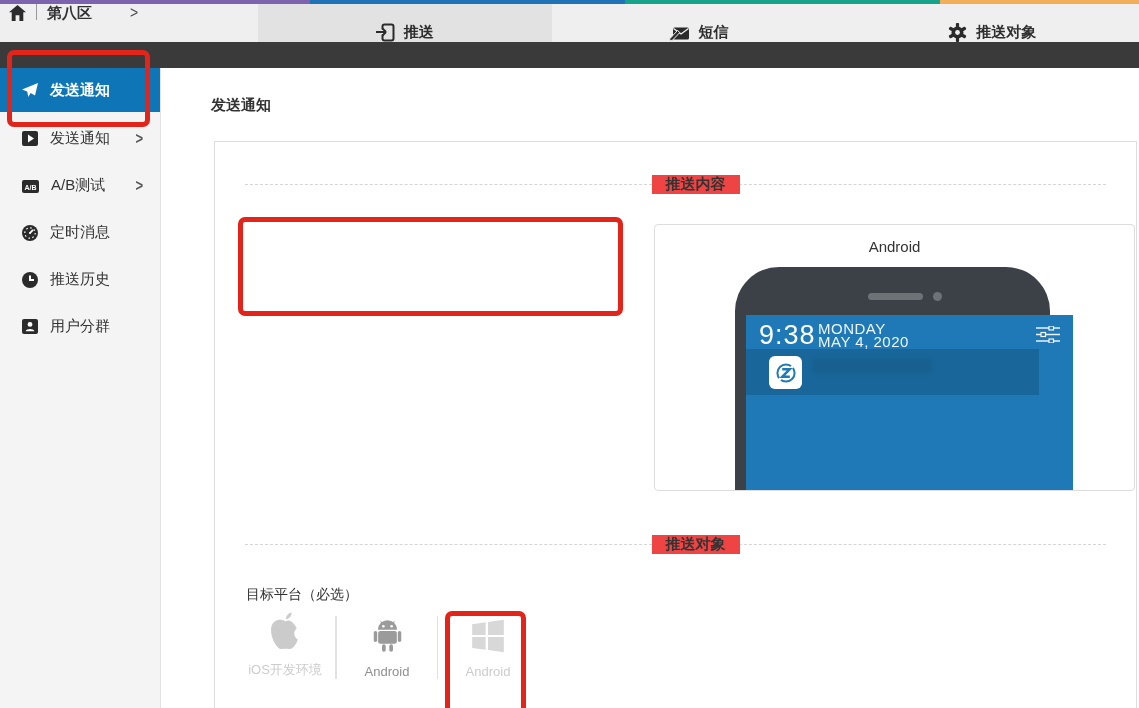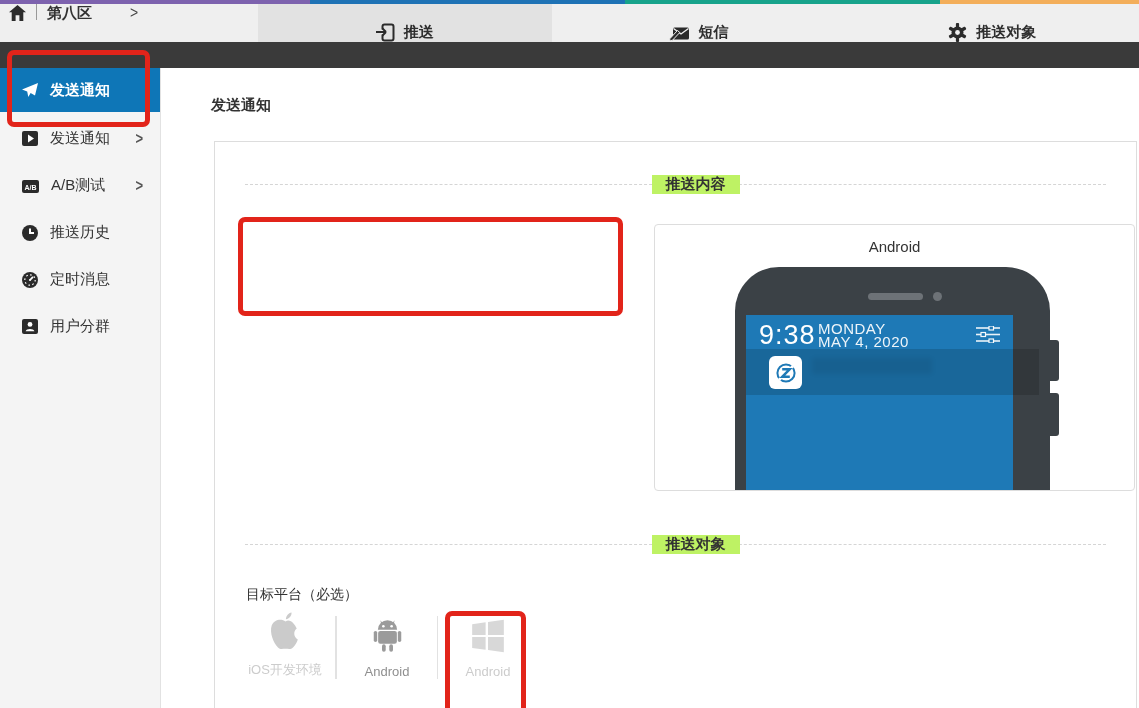--- a/index.html
+++ b/index.html
@@ -33,37 +33,37 @@
   .sideitem.active { height:44px; background:#0e76b7; color:#fff; font-weight:bold; }
   .sideitem .sichev { margin-left:auto; margin-right:17px; color:#555; font-size:13px; transform:scaleY(1.25); font-weight:bold; }
   .sideitem svg { flex:0 0 auto; }
   .sidegap { height:3px; }
 
   
   .pagetitle { position:absolute; left:211px; top:96px; font-size:15px; font-weight:bold; color:#333; z-index:5; }
   .panel { position:absolute; left:214px; top:141px; width:923px; height:640px; background:#fff; border:1px solid #ddd; border-bottom:none; z-index:5; }
 
   .divider { position:absolute; left:30px; right:30px; height:0; border-top:1px dashed #d5d5d5; }
-  .divider .dlabel { position:absolute; left:50%; top:-10px; transform:translateX(-50%); margin-left:20px; background:#bef264; padding:0 14px; font-size:15px; font-weight:bold; color:#333; white-space:nowrap; }
+  .divider .dlabel { position:absolute; left:50%; top:-10px; transform:translateX(-50%); margin-left:20px; background:#ef4444; padding:0 14px; font-size:15px; font-weight:bold; color:#333; white-space:nowrap; }
   .divider.d1 { top:42px; }
   .divider.d2 { top:402px; }
 
   .composer { position:absolute; left:31px; top:81px; width:378px; height:268px; border:1px solid #cfcfcf; border-radius:4px; background:#fcfcfc; resize:none; padding:13px 14px; font-size:14px; font-family:"Liberation Sans","DejaVu Sans",sans-serif; color:#333; outline:none; }
   .composer::placeholder { color:#a8a8a8; }
 
   
   .card { position:absolute; left:439px; top:82px; width:481px; height:267px; border:1px solid #ddd; border-radius:4px; overflow:hidden; background:#fff; }
   .cardtitle { position:absolute; top:13px; left:0; width:100%; text-align:center; font-size:15px; color:#333; }
   .phone { position:absolute; left:80px; top:42px; width:315px; height:260px; background:#3b4146; border-radius:44px 44px 0 0; }
   .speaker { position:absolute; left:133px; top:26px; width:55px; height:7px; border-radius:4px; background:#6d7277; }
   .camera { position:absolute; left:198px; top:25px; width:9px; height:9px; border-radius:50%; background:#6d7277; }
   .sidebtn { position:absolute; width:9px; background:#3b4146; border-radius:0 3px 3px 0; }
   .sidebtn.b1 { left:395px; top:115px; height:41px; }
   .sidebtn.b2 { left:395px; top:168px; height:43px; }
-  .screen { position:absolute; left:11px; top:48px; width:267px; height:212px; background:#1e79b6; }
+  .screen { position:absolute; left:11px; top:48px; width:327px; height:212px; background:#1e79b6; }
   .ptime { position:absolute; left:13px; top:5px; font-size:27px; font-weight:300; color:#fff; letter-spacing:1px; }
   .pdate { position:absolute; left:72px; top:7px; font-size:15px; line-height:13px; color:rgba(255,255,255,0.92); letter-spacing:0.5px; }
   .sliders { position:absolute; right:13px; top:11px; }
   .notifband { position:absolute; left:0; top:34px; width:293px; height:46px; background:rgba(0,0,0,0.15); }
   .appicon { position:absolute; left:23px; top:7px; width:33px; height:33px; background:#fff; border-radius:6px; display:flex; align-items:center; justify-content:center; }
   .ghost { position:absolute; left:66px; top:9px; width:120px; height:16px; background:rgba(0,0,0,0.06); border-radius:3px; filter:blur(2px); }
 
   
   .targetlabel { position:absolute; left:31px; top:444px; font-size:14px; color:#333; }
   .platforms { position:absolute; left:20px; top:468px; display:flex; align-items:stretch; }
@@ -156,32 +156,32 @@
     <svg width="19" height="16" viewBox="0 0 19 16">
       <rect x="1" y="2" width="17" height="13" rx="2" fill="#2b2b2b"></rect>
       <text x="9.5" y="11.5" font-size="7" font-weight="bold" fill="#fff" text-anchor="middle" font-family="Liberation Sans, sans-serif">A/B</text>
     </svg>
     <span>A/B测试</span>
     <span class="sichev">&gt;</span>
   </div>
   <div class="sideitem">
     <svg width="18" height="18" viewBox="0 0 18 18">
       <circle cx="9" cy="9" r="8" fill="#2b2b2b"></circle>
-      <path d="M9 4.5 V9 H13" stroke="#fff" stroke-width="2" fill="none"></path>
-    </svg>
-    <span>推送历史</span>
-  </div>
-  <div class="sideitem">
-    <svg width="18" height="18" viewBox="0 0 18 18">
-      <circle cx="9" cy="9" r="8" fill="#2b2b2b"></circle>
       <circle cx="9" cy="9" r="5.2" fill="none" stroke="#fff" stroke-width="1.2" stroke-dasharray="1.6 2.4"></circle>
       <path d="M9 9 L12 5.8" stroke="#fff" stroke-width="1.8" fill="none"></path>
       <circle cx="9" cy="9" r="1.1" fill="#fff"></circle>
     </svg>
     <span>定时消息</span>
+  </div>
+  <div class="sideitem">
+    <svg width="18" height="18" viewBox="0 0 18 18">
+      <circle cx="9" cy="9" r="8" fill="#2b2b2b"></circle>
+      <path d="M9 4.5 V9 H13" stroke="#fff" stroke-width="2" fill="none"></path>
+    </svg>
+    <span>推送历史</span>
   </div>
   <div class="sideitem">
     <svg width="18" height="17" viewBox="0 0 18 17">
       <rect x="1" y="1" width="16" height="15" rx="2" fill="#2b2b2b"></rect>
       <circle cx="9" cy="6.4" r="2.4" fill="#fff"></circle>
       <path d="M4.6 13.2 C5.4 10.2 12.6 10.2 13.4 13.2 Z" fill="#fff"></path>
     </svg>
     <span>用户分群</span>
   </div>
 </div>

